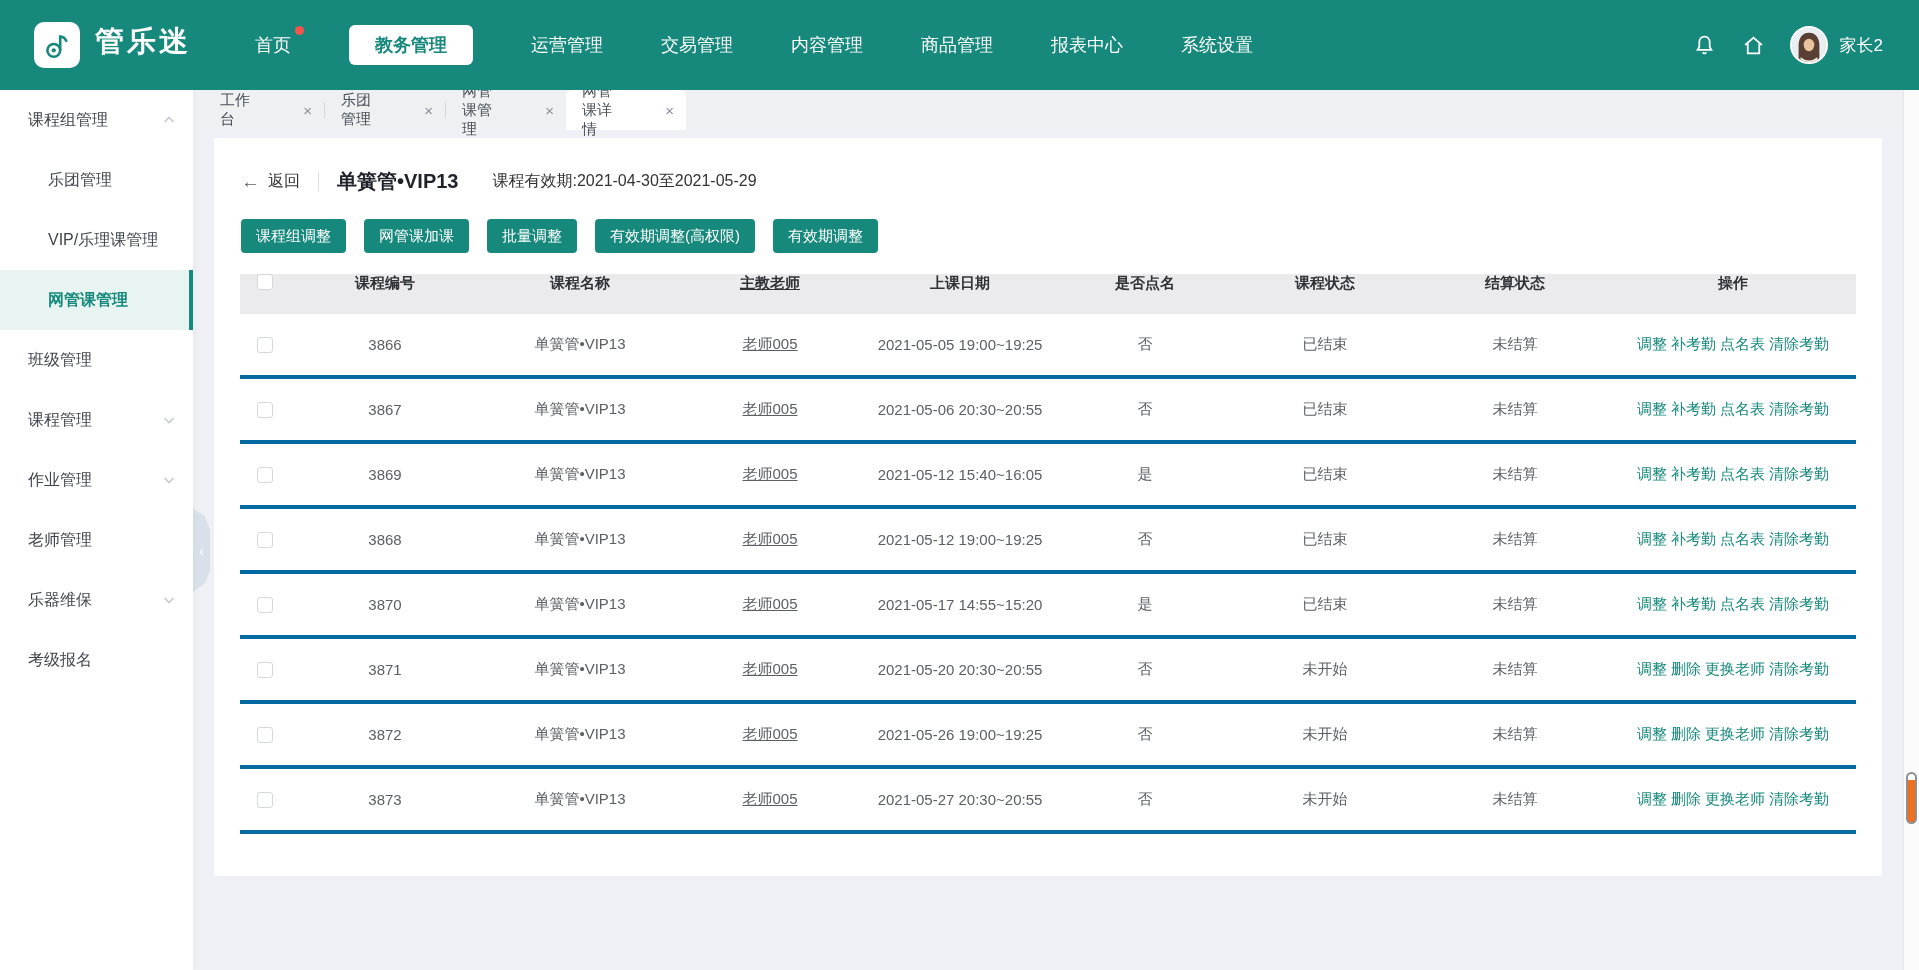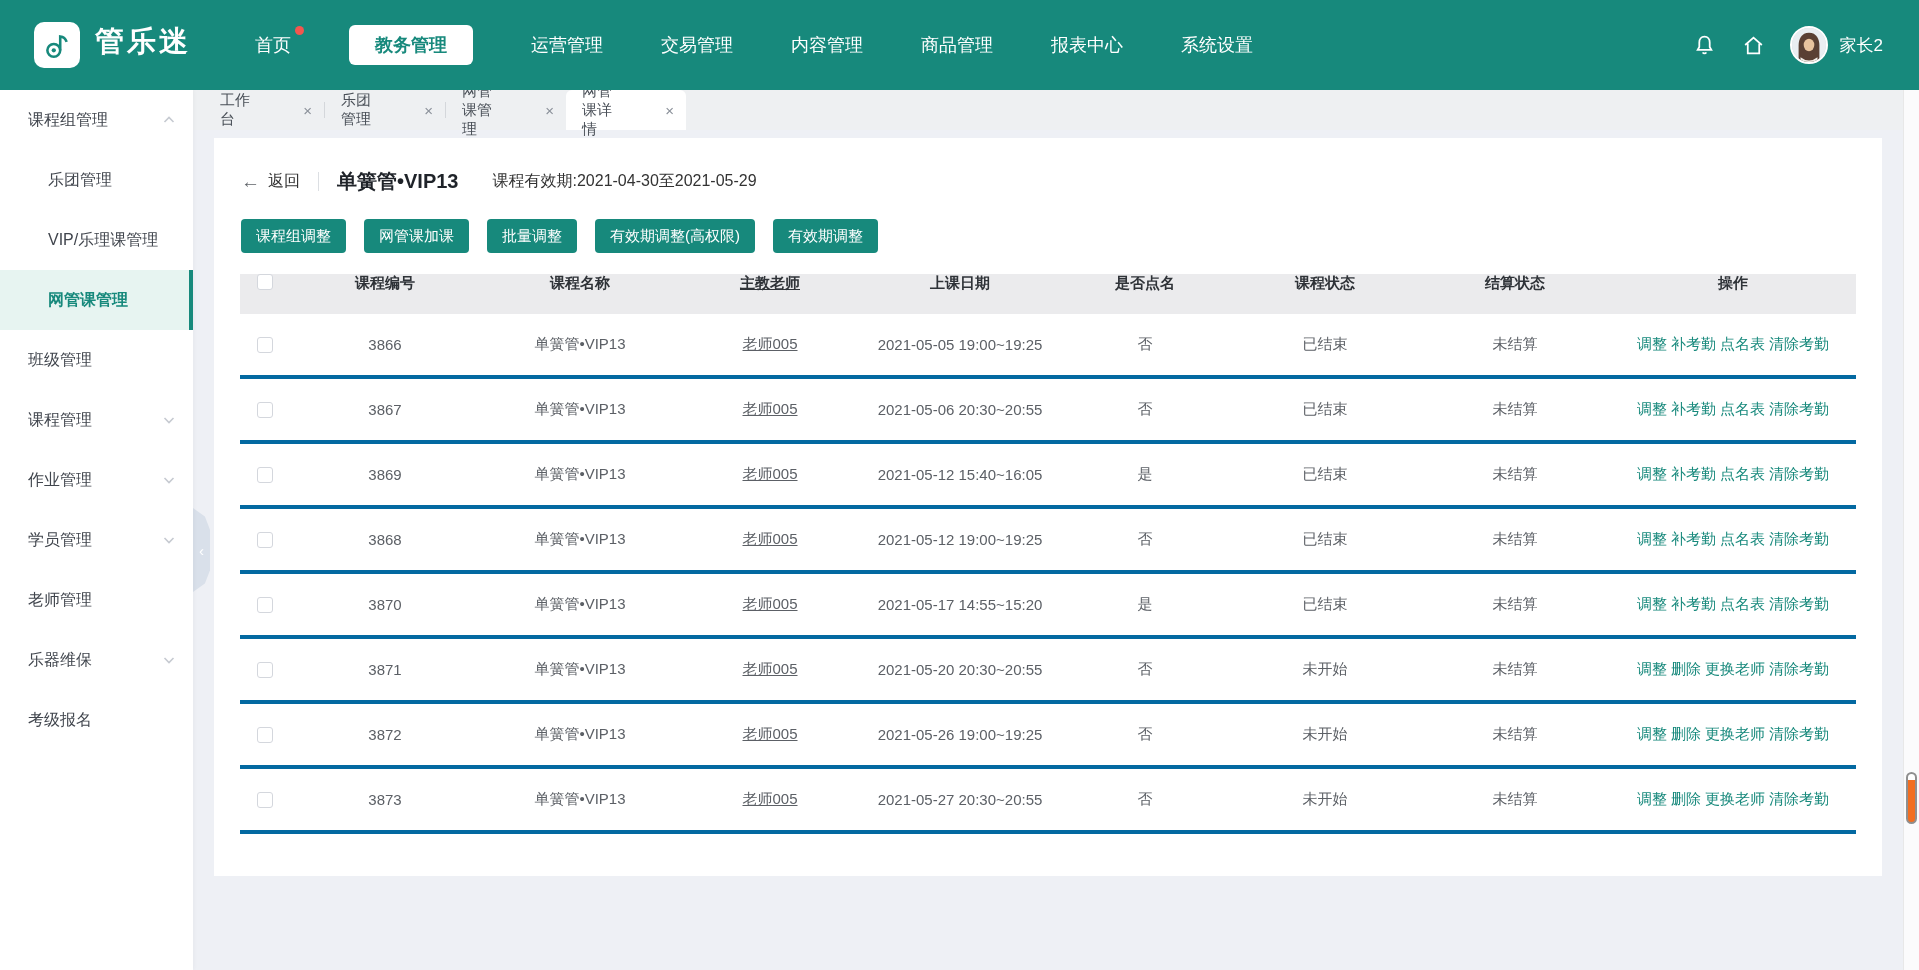--- a/index.html
+++ b/index.html
@@ -158,28 +158,20 @@
     </div>
     <div class="side-item">
       <span>作业管理</span>
       <span class="chev">
         <svg width="12" height="12" viewBox="0 0 12 12">
           <polyline points="1.5,4 6,8.5 10.5,4" fill="none" stroke="#c6cad1" stroke-width="1.6"></polyline>
         </svg>
       </span>
     </div>
     <div class="side-item">
-      <span>学员管理</span>
-      <span class="chev">
-        <svg width="12" height="12" viewBox="0 0 12 12">
-          <polyline points="1.5,4 6,8.5 10.5,4" fill="none" stroke="#c6cad1" stroke-width="1.6"></polyline>
-        </svg>
-      </span>
-    </div>
-    <div class="side-item">
       <span>老师管理</span>
     </div>
     <div class="side-item">
       <span>乐器维保</span>
       <span class="chev">
         <svg width="12" height="12" viewBox="0 0 12 12">
           <polyline points="1.5,4 6,8.5 10.5,4" fill="none" stroke="#c6cad1" stroke-width="1.6"></polyline>
         </svg>
       </span>
     </div>

